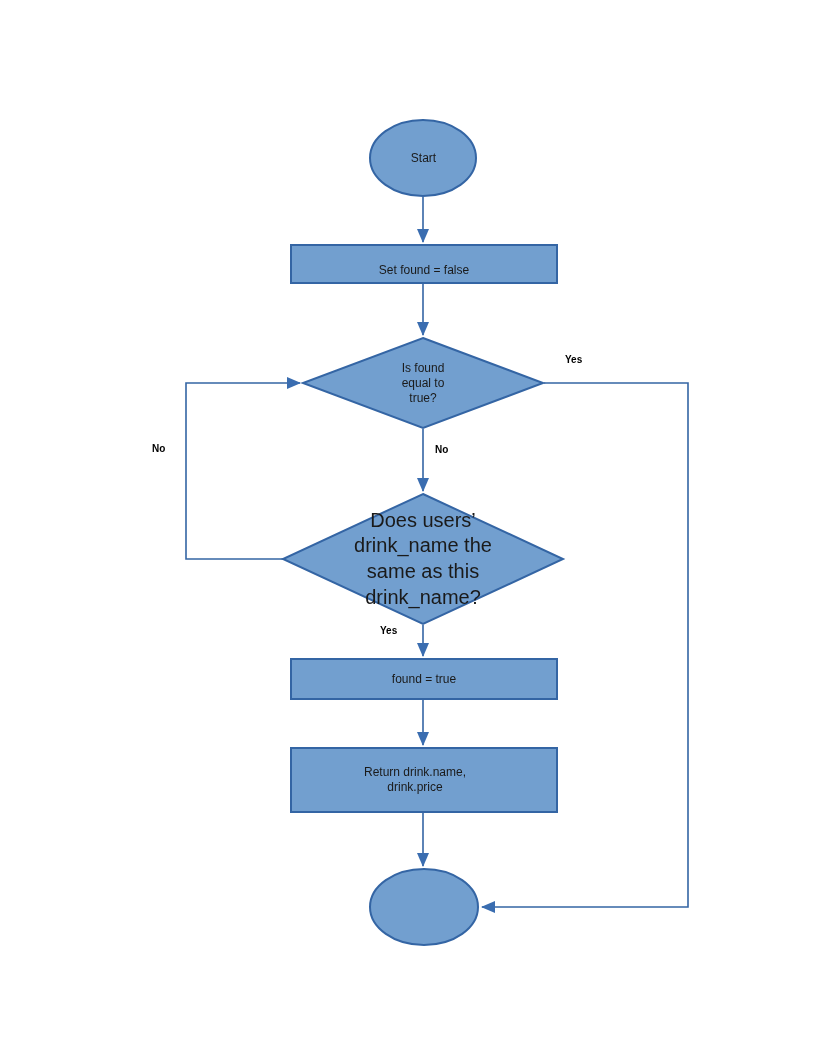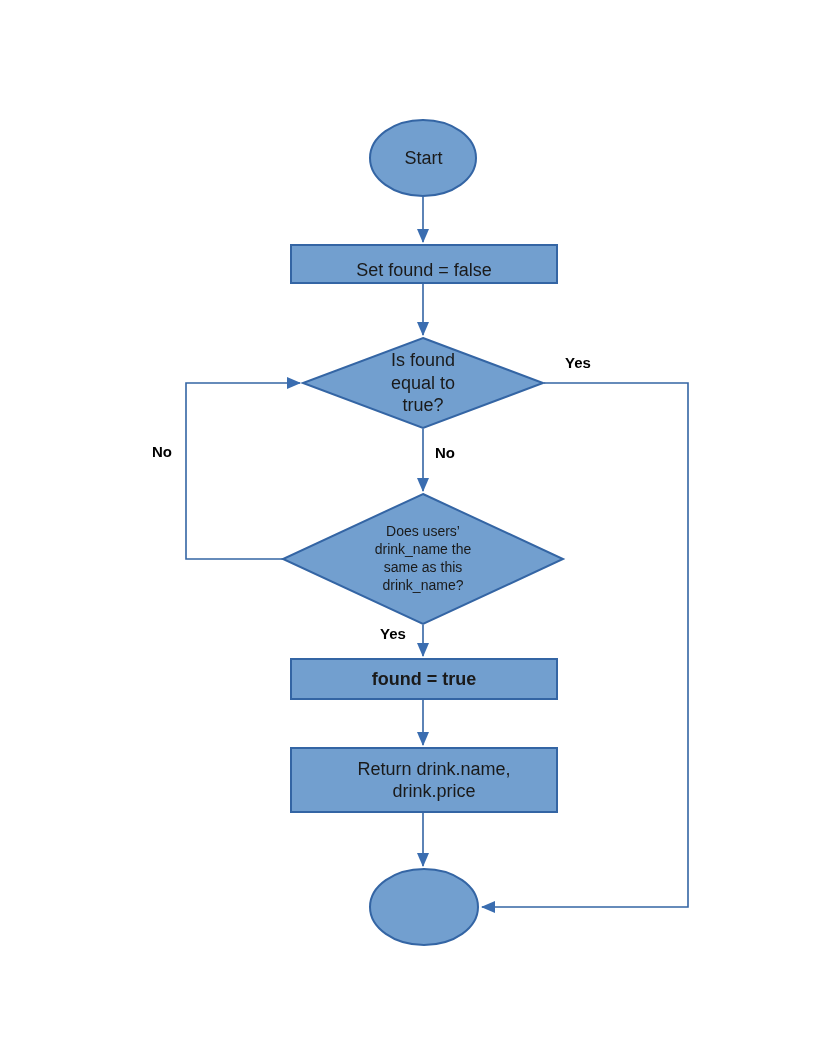--- a/index.html
+++ b/index.html
@@ -21,32 +21,32 @@
     top: 0;
   }
   .node-label {
     position: absolute;
     display: flex;
     align-items: center;
     justify-content: center;
     text-align: center;
     white-space: pre-line;
     color: #1a1a1a;
-    font-size: 18px;
+    font-size: 12px;
     line-height: 1.25;
     pointer-events: none;
   }
   .node-label.small {
-    font-size: 14px;
+    font-size: 20px;
     line-height: 1.28;
   }
   .edge-label {
     position: absolute;
     color: #000000;
-    font-size: 15px;
+    font-size: 10px;
     font-weight: bold;
     white-space: nowrap;
     pointer-events: none;
   }
 </style>
 </head>
 <body>
 
 <div class="page">
 
@@ -85,23 +85,23 @@
 
   <div class="node-label" style="left:323px; top:340px; width:200px; height:86px;text-align:center;">Is found
 equal to
 true?</div>
 
   <div class="node-label small" style="left:303px; top:511px; width:240px; height:96px;">Does users’
 drink_name the
 same as this
 drink_name?</div>
 
-  <div class="node-label" style="left:291px; top:659px; width:266px; height:40px;font-weight:bold;">found = true</div>
+  <div class="node-label" style="left:291px; top:659px; width:266px; height:40px;">found = true</div>
 
-  <div class="node-label" style="left:301px; top:748px; width:266px; height:64px;">Return drink.name,
+  <div class="node-label" style="left:282px; top:748px; width:266px; height:64px;">Return drink.name,
 drink.price</div>
 
 
   <div class="edge-label" style="left:565px; top:354px;">Yes</div>
 
   <div class="edge-label" style="left:435px; top:444px;">No</div>
 
   <div class="edge-label" style="left:152px; top:443px;">No</div>
 
   <div class="edge-label" style="left:380px; top:625px;">Yes</div>

